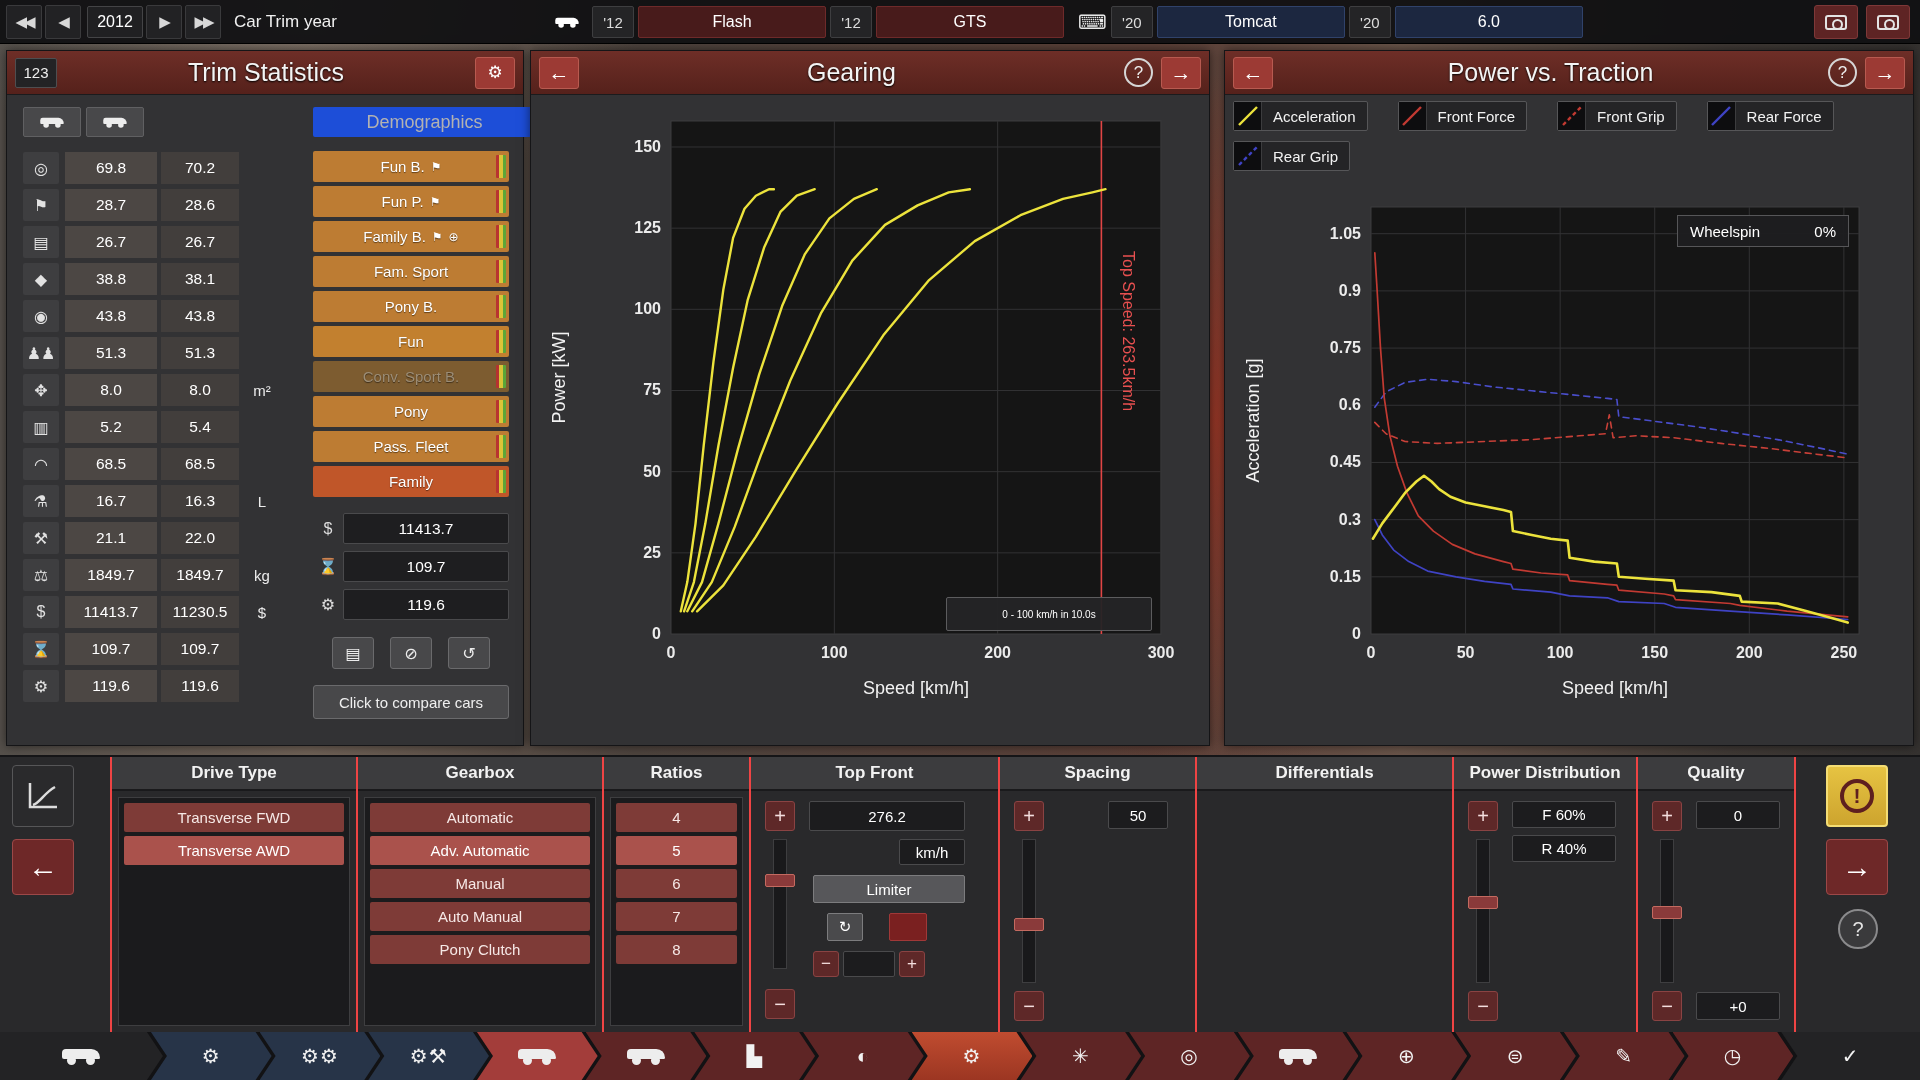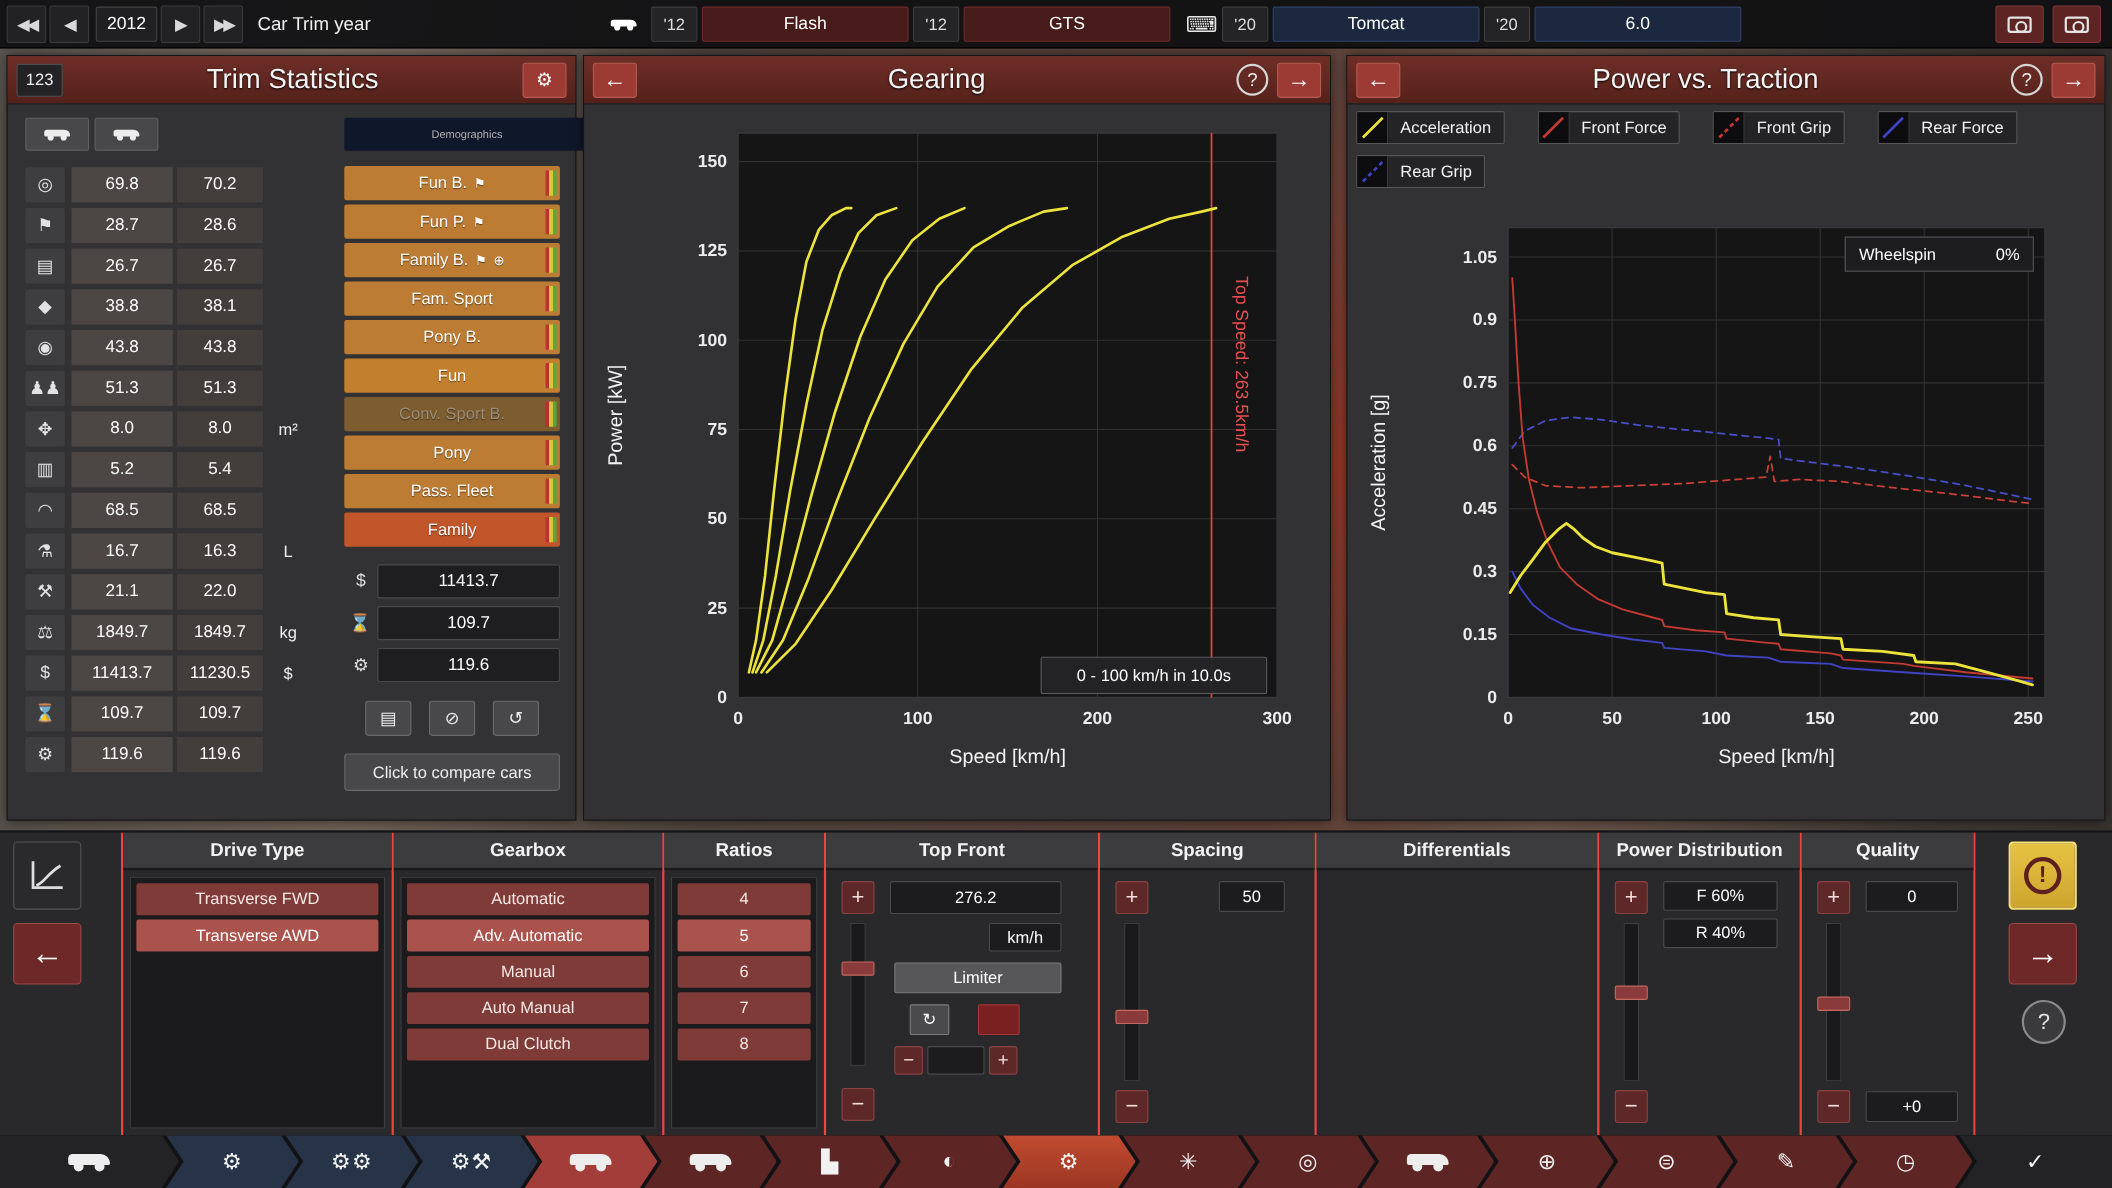--- a/index.html
+++ b/index.html
@@ -26,21 +26,21 @@
   
   .panel{position:absolute;background:#323234;border:1px solid #151517;box-shadow:0 0 10px rgba(0,0,0,.55);z-index:10}
   .phead{height:44px;background:linear-gradient(#6e2e27,#55211b);display:flex;align-items:center;border-bottom:1px solid #1b1b1d;padding:0 8px;gap:8px}
   .ptitle{flex:1;text-align:center;color:#f4f4f4;font-size:25px;text-shadow:0 1px 2px #000}
   .hbtn{width:40px;height:32px;background:#9c3a34;border:1px solid #b85a50;border-radius:3px;color:#fff;font-size:21px;display:flex;align-items:center;justify-content:center;cursor:pointer;flex:0 0 auto}
   .qbtn{width:29px;height:29px;border:2px solid #d6d6d6;border-radius:50%;color:#ececec;font-size:17px;display:flex;align-items:center;justify-content:center;cursor:pointer;flex:0 0 auto;background:transparent}
   .hdrbadge{width:42px;height:30px;background:#232325;border:1px solid #4e4e50;color:#eee;font-size:15px;display:flex;align-items:center;justify-content:center;border-radius:2px;cursor:pointer}
   
   .stats-tabs{position:absolute;left:16px;top:56px;display:flex;gap:5px}
   .stat-tab{width:58px;height:30px;background:#48484a;border:1px solid #606062;display:flex;align-items:center;justify-content:center;border-radius:2px;cursor:pointer}
-  .demo-head{position:absolute;left:306px;top:56px;width:223px;height:30px;background:#0f172a;color:#b2b2b2;font-size:10px;display:flex;align-items:center;justify-content:center;border-radius:2px}
+  .demo-head{position:absolute;left:306px;top:56px;width:223px;height:30px;background:#1d4ed8;color:#b2b2b2;font-size:18px;display:flex;align-items:center;justify-content:center;border-radius:2px}
   .stats-rows{position:absolute;left:0;top:100px;width:302px}
   .srow{display:flex;align-items:center;height:34px;margin-bottom:3px}
   .sicon{width:36px;height:32px;margin-left:16px;background:#3e3e40;color:#e2e2e2;font-size:16px;display:flex;align-items:center;justify-content:center;border-radius:2px;flex:0 0 auto}
   .sval{height:32px;display:flex;align-items:center;justify-content:center;color:#fff;font-size:15.5px}
   .sv1{width:92px;margin-left:6px;background:#4c4744}
   .sv2{width:78px;margin-left:4px;background:#423e3c}
   .sunit{width:46px;text-align:center;color:#ececec;font-size:15px}
   .demo-rows{position:absolute;left:306px;top:100px;width:196px}
   .drow{height:31px;margin-bottom:4px;display:flex;align-items:center;justify-content:center;position:relative;border-radius:2px;color:#fff;font-size:15px;cursor:pointer;text-shadow:0 1px 1px rgba(0,0,0,.5)}
   .drow.muted{color:#9c8d76}
@@ -48,21 +48,21 @@
   .drow .pin{font-size:12px;margin-left:6px;color:#fff}
   .demo-summary{position:absolute;left:306px;top:462px;width:196px}
   .dsum{display:flex;align-items:center;height:31px;margin-bottom:7px}
   .dsum .ico{width:30px;color:#ddd;font-size:16px;text-align:center;flex:0 0 auto}
   .dsum .val{flex:1;height:31px;background:#1e1e20;border:1px solid #4a4a4c;color:#fff;display:flex;align-items:center;justify-content:center;font-size:15.5px;border-radius:2px}
   .demo-actions{position:absolute;left:306px;top:586px;width:196px;display:flex;justify-content:center;gap:16px}
   .abtn{width:42px;height:32px;background:#48484a;border:1px solid #6a6a6c;border-radius:3px;color:#ececec;font-size:16px;display:flex;align-items:center;justify-content:center;cursor:pointer}
   .compare-btn{position:absolute;left:306px;top:634px;width:196px;height:34px;background:#48484a;border:1px solid #6a6a6c;color:#efefef;font-size:15px;display:flex;align-items:center;justify-content:center;border-radius:3px;cursor:pointer}
   
   .chart-svg{position:absolute;left:0;top:44px}
-  .annot{position:absolute;left:415px;top:546px;width:206px;height:34px;background:rgba(36,36,38,.95);border:1px solid #5c5c5e;color:#fff;font-size:15px;display:flex;align-items:center;justify-content:center;border-radius:2px;z-index:5}
+  .annot{position:absolute;left:415px;top:546px;width:206px;height:34px;background:rgba(36,36,38,.95);border:1px solid #5c5c5e;color:#fff;font-size:10px;display:flex;align-items:center;justify-content:center;border-radius:2px;z-index:5}
   .legend-wrap{position:absolute;left:8px;top:50px;width:674px;display:flex;flex-wrap:wrap;column-gap:30px;row-gap:10px;z-index:5}
   .chip{height:30px;display:flex;align-items:center;background:#242426;border:1px solid #565658;border-radius:2px;cursor:pointer}
   .chip .lic{width:28px;height:28px;background:#0d0d0f;border-right:1px solid #3c3c3e;display:flex;align-items:center;justify-content:center}
   .chip .ltx{padding:0 11px;font-size:15px;color:#f2f2f2}
   .wheelspin{position:absolute;left:452px;top:164px;width:172px;height:32px;background:rgba(30,30,32,.95);border:1px solid #565658;display:flex;align-items:center;justify-content:space-between;padding:0 12px;font-size:15px;color:#fff;z-index:5}
   
   .controls{position:absolute;left:0;top:755px;width:1920px;height:277px;background:#29292b;display:flex;z-index:15;border-top:2px solid #151517}
   .col{height:100%;border-right:2px solid #ef4444;position:relative}
   .col-head{height:34px;background:#3c3c3e;border-bottom:2px solid #1a1a1c;display:flex;align-items:center;justify-content:center;color:#f2f2f2;font-size:17px;font-weight:bold}
   .col-body{position:relative;height:241px}
@@ -489,21 +489,21 @@
   </div>
 
   <div class="col" style="width:246px">
     <div class="col-head">Gearbox</div>
     <div class="col-body">
         <div class="list" id="list-gearbox">
           <div class="opt">Automatic</div>
           <div class="opt sel">Adv. Automatic</div>
           <div class="opt">Manual</div>
           <div class="opt">Auto Manual</div>
-          <div class="opt">Dual Clutch</div>
+          <div class="opt">Pony Clutch</div>
         </div>
       </div>
   </div>
 
   <div class="col" style="width:147px">
     <div class="col-head">Ratios</div>
     <div class="col-body">
         <div class="list" id="list-ratios">
           <div class="opt">4</div>
           <div class="opt sel">5</div>

